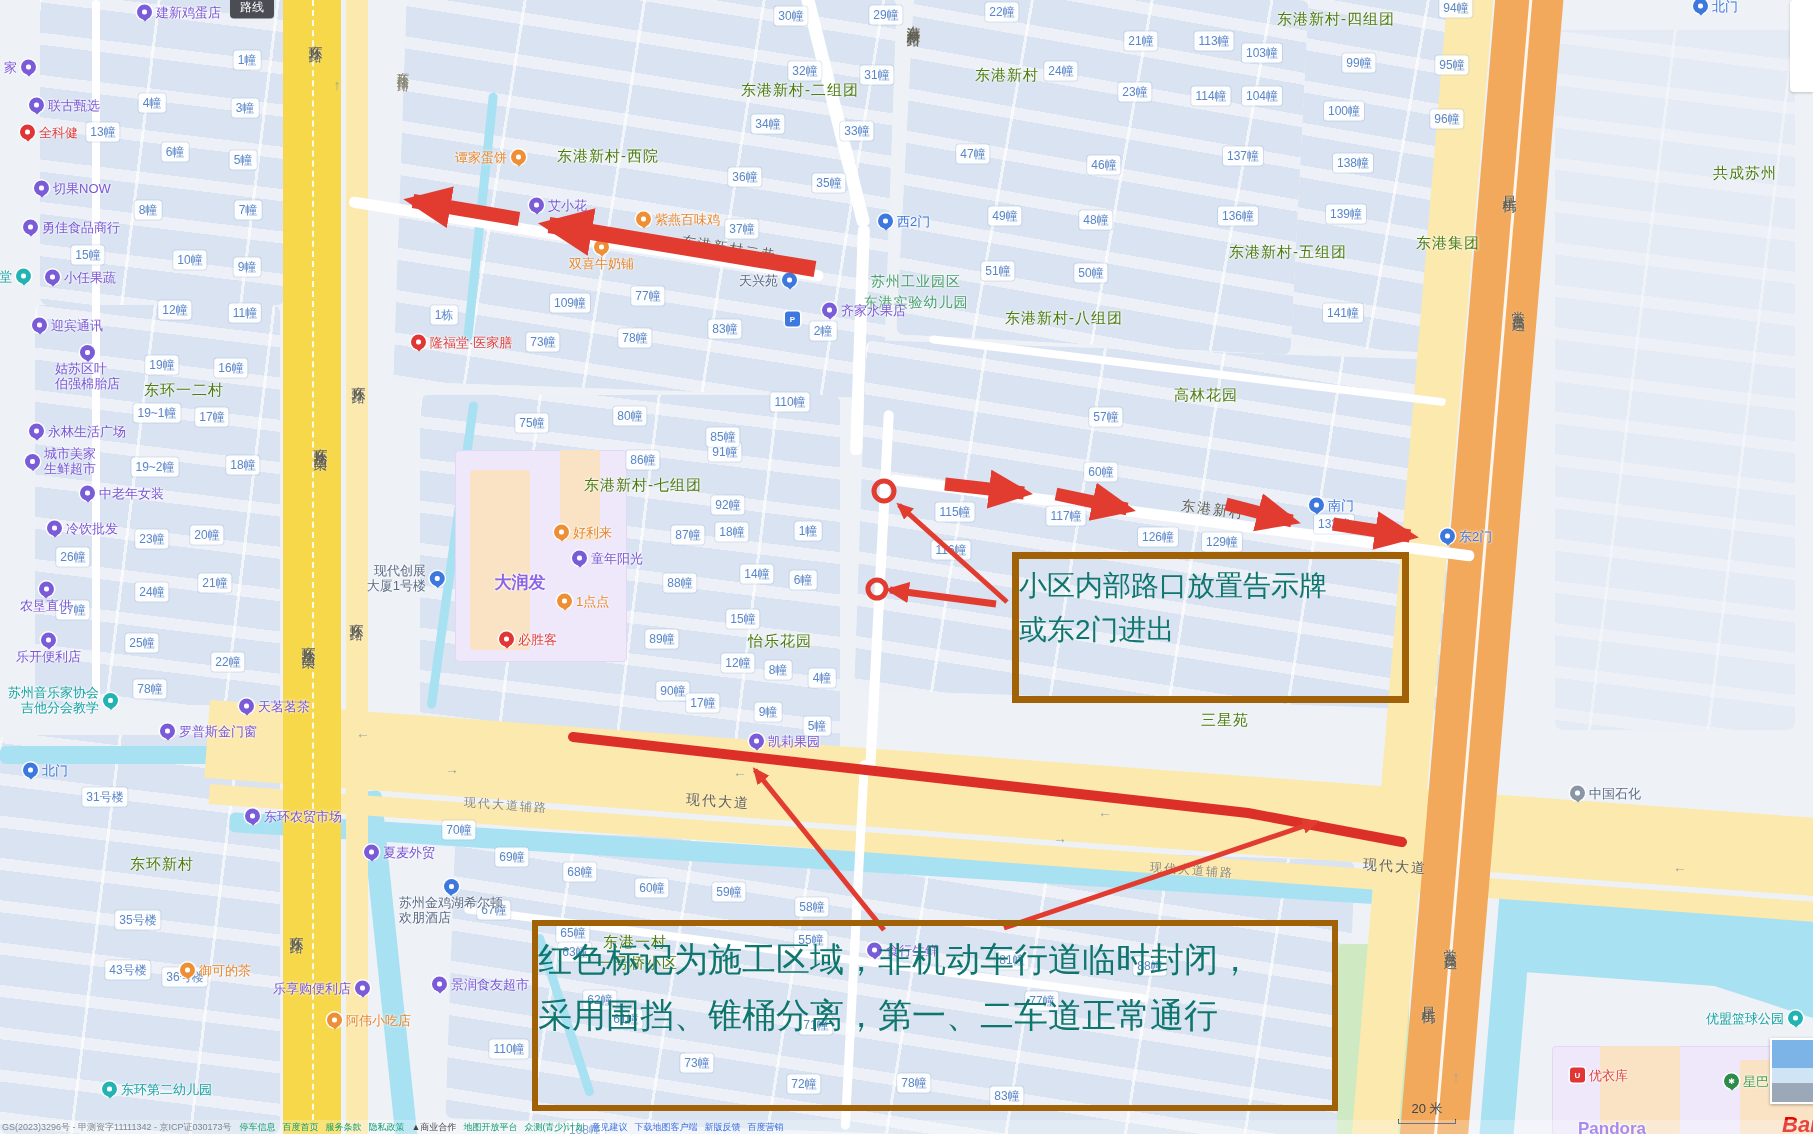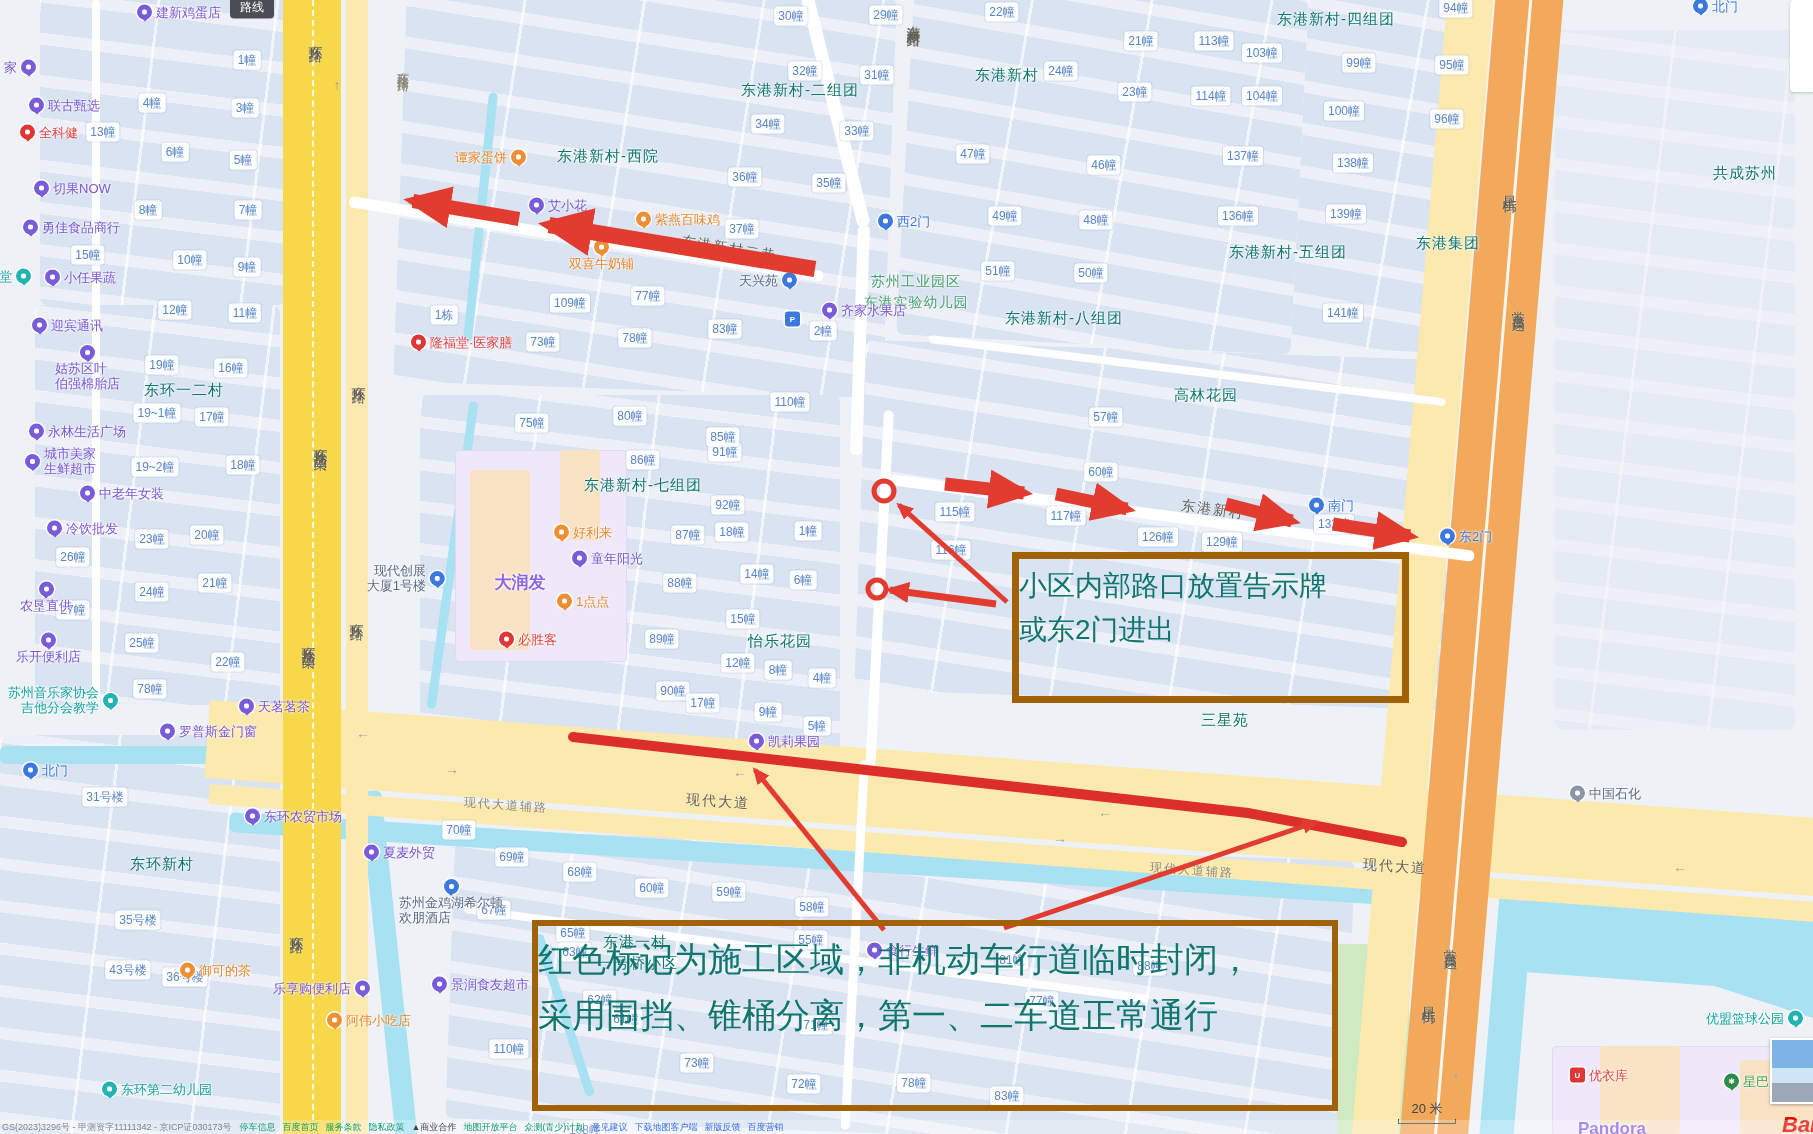--- a/index.html
+++ b/index.html
@@ -19,21 +19,21 @@
   .road-y{position:absolute;background:#f7d84a;}
   .road-py{position:absolute;background:#fbe9ae;}
   .road-o{position:absolute;background:#f2a95c;}
   .road-w{position:absolute;background:#ffffff;border-radius:5px;}
   .cline{position:absolute;top:0;bottom:0;left:50%;width:0;border-left:2px dashed rgba(255,255,255,.85);}
   .cline2{position:absolute;top:0;bottom:0;left:50%;width:3px;background:rgba(255,255,255,.9);}
   
   .chip{position:absolute;transform:translate(-50%,-50%);font-size:12px;color:#5a86c8;
         background:rgba(255,255,255,.92);padding:1px 4px;border-radius:3px;white-space:nowrap;
         box-shadow:0 0 0 1px rgba(160,185,215,.38);z-index:5;}
-  .area{position:absolute;transform:translate(-50%,-50%);font-size:15px;color:#0f766e;
+  .area{position:absolute;transform:translate(-50%,-50%);font-size:15px;color:#4d7c0f;
         letter-spacing:1px;white-space:nowrap;z-index:5;text-shadow:0 0 3px #fff,0 0 3px #fff;}
   .area.green-t{color:#47a06b;font-size:14px;}
   .rlabel{position:absolute;color:#605e53;font-size:14px;letter-spacing:2px;white-space:nowrap;
         z-index:5;text-shadow:0 0 2px rgba(255,255,255,.6);}
   .rlabel.v{writing-mode:vertical-rl;}
   .rlabel.small{font-size:12px;color:#8b8878;}
   .garrow{position:absolute;transform:translate(-50%,-50%);color:#9aa3ae;font-size:14px;z-index:4;}
   
   .poi{position:absolute;display:flex;align-items:center;gap:4px;z-index:6;white-space:nowrap;}
   .poi.col{flex-direction:column;gap:1px;}

